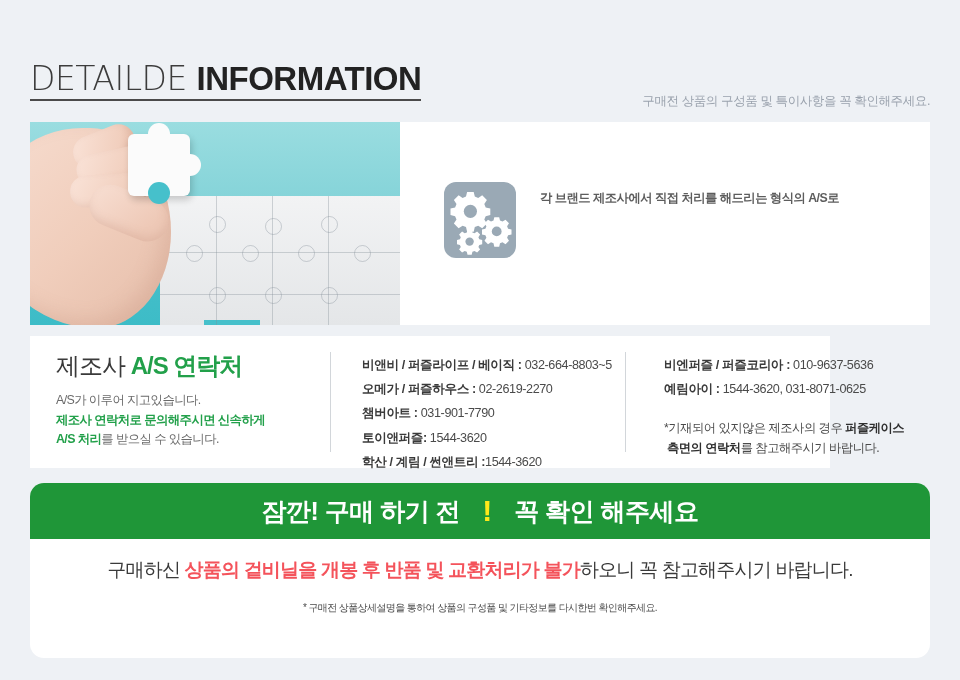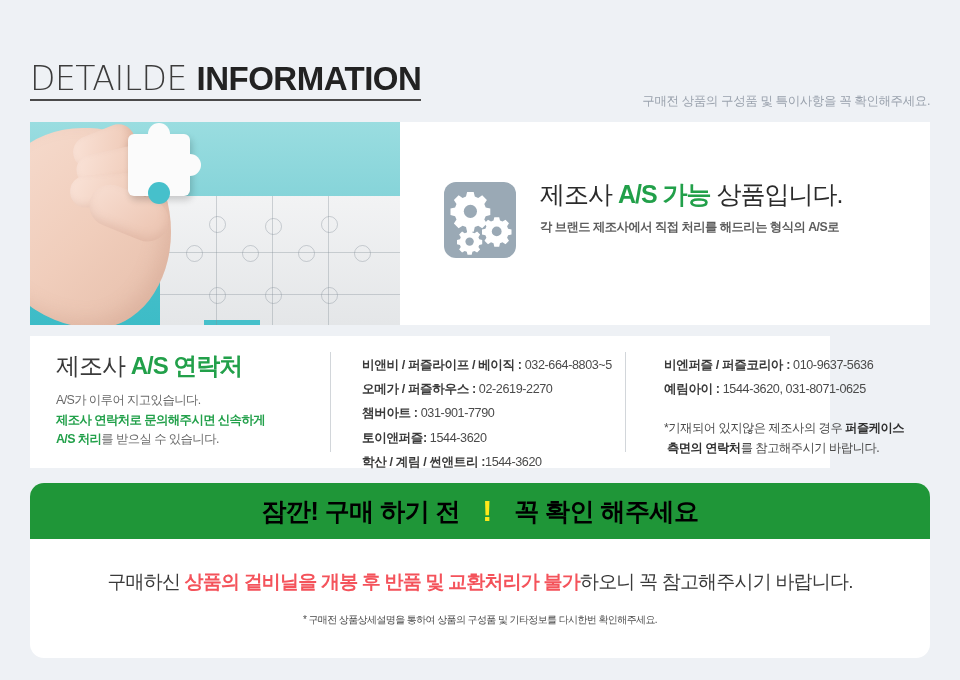--- a/index.html
+++ b/index.html
@@ -318,30 +318,30 @@
     justify-content: center;
     gap: 0px;
   }
   .banner-text {
     font-size: 25px;
     font-weight: bold;
     letter-spacing: -0.5px;
     line-height: 1;
     white-space: nowrap;
   }
-  .banner-text.yellow { color: #000000; }
+  .banner-text.yellow { color: #ffffff; }
   .bang {
     color: #ffe81a;
     font-size: 30px;
     font-weight: bold;
     line-height: 1;
     margin: 0 22px;
   }
   .card-body {
-    padding-top: 32px;
+    padding-top: 20px;
     text-align: center;
   }
   .warn-main {
     font-size: 19px;
     color: #3a3a3a;
     letter-spacing: -0.8px;
     line-height: 1.2;
     white-space: nowrap;
   }
   .warn-main .red {
@@ -413,21 +413,20 @@
             <path d="M22 14.5l1.1-4.6h6.6l1.1 4.6 3.4 1.4 4-2.6 4.7 4.7-2.6 4 1.4 3.4 4.6 1.1v6.6l-4.6 1.1-1.4 3.4 2.6 4-4.7 4.7-4-2.6-3.4 1.4-1.1 4.6h-6.6l-1.1-4.6-3.4-1.4-4 2.6-4.7-4.7 2.6-4-1.4-3.4-4.6-1.1v-6.6l4.6-1.1 1.4-3.4-2.6-4 4.7-4.7 4 2.6z"></path>
             <circle cx="26.4" cy="29.3" r="6.6" fill="#9aa9b5"></circle>
             <path d="M49.5 38.6l.8-3.4h4.9l.8 3.4 2.5 1 3-1.9 3.5 3.5-1.9 3 1 2.5 3.4.8v4.9l-3.4.8-1 2.5 1.9 3-3.5 3.5-3-1.9-2.5 1-.8 3.4h-4.9l-.8-3.4-2.5-1-3 1.9-3.5-3.5 1.9-3-1-2.5-3.4-.8v-4.9l3.4-.8 1-2.5-1.9-3 3.5-3.5 3 1.9z"></path>
             <circle cx="52.7" cy="49.4" r="4.9" fill="#9aa9b5"></circle>
             <path d="M22.8 50.4l.7-2.9h4.2l.7 2.9 2.1.9 2.6-1.7 3 3-1.7 2.6.9 2.1 2.9.7v4.2l-2.9.7-.9 2.1 1.7 2.6-3 3-2.6-1.7-2.1.9-.7 2.9h-4.2l-.7-2.9-2.1-.9-2.6 1.7-3-3 1.7-2.6-.9-2.1-2.9-.7v-4.2l2.9-.7.9-2.1-1.7-2.6 3-3 2.6 1.7z"></path>
             <circle cx="25.6" cy="59.6" r="4.2" fill="#9aa9b5"></circle>
           </g>
         </svg>
       </div>
       <div class="as-text">
-        <div class="as-title"><span>제조사 </span><span class="accent">A/S 가능</span><span class="strong"> 상품입니다.</span></div>
         <div class="as-desc">
           <div>각 브랜드 제조사에서 직접 처리를 해드리는 형식의 A/S로</div>
         </div>
       </div>
     </div>
   </div>
 
   <div class="panel-contact">
 
     <div class="contact-left">

